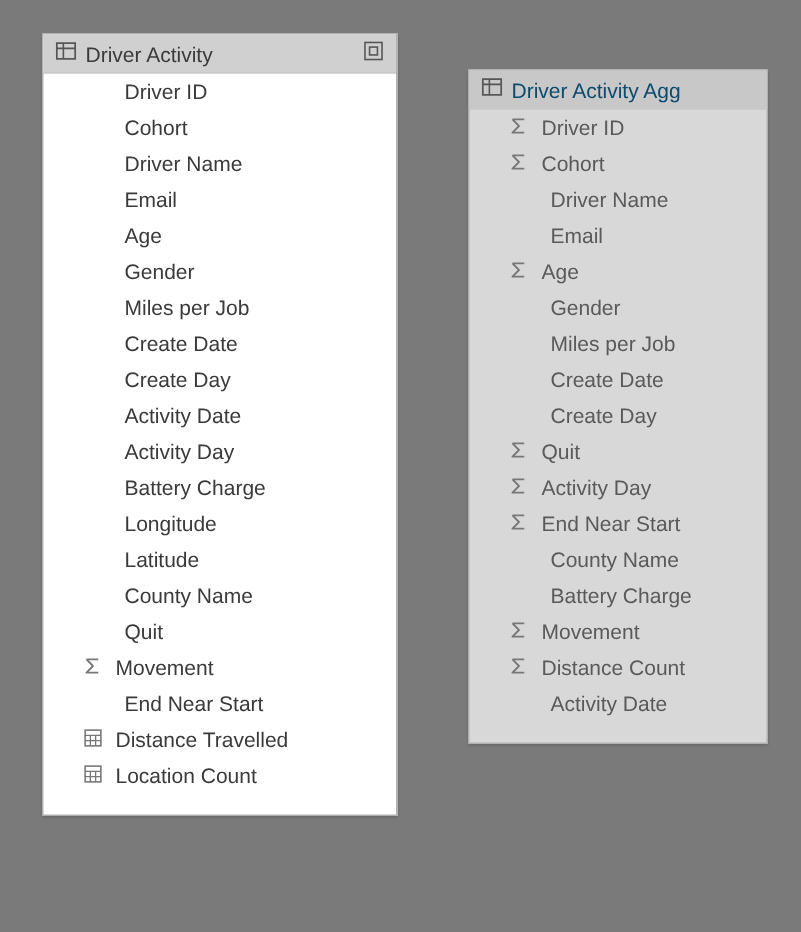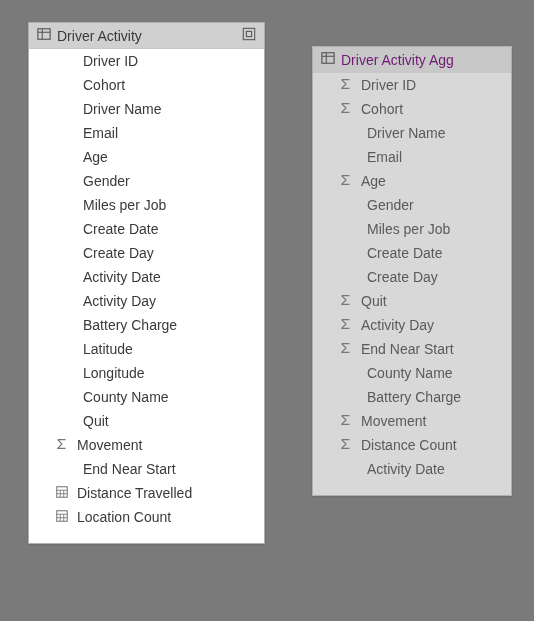--- a/index.html
+++ b/index.html
@@ -29,21 +29,21 @@
   .card-header {
     display:flex;
     align-items:center;
     gap:6px;
     padding: 4px 8px;
     font-weight:400;
     color:#3a3a3a;
     border-bottom:1px solid #c8c8c8;
   }
   .card-a .card-header { background:#d0d0d0; }
-  .card-b .card-header { background:#c8c8c8; color:#701a75; }
+  .card-b .card-header { background:#c8c8c8; color:#0c4a6e; }
   .header-spacer { flex:1; }
   .field-list { padding: 4px 0 10px 0; }
   .field-row {
     display:flex;
     height:24px;
     padding: 0 8px 0 8px;
     color:#3a3a3a;
   }
   .card-b .field-row { color:#5a5a5a; }
   .field-icon {
@@ -150,27 +150,27 @@
         <div class="field-row">
           <span class="field-gap"></span>
           <span class="field-icon"></span>
           <span style="width: 6px;"></span>
           <span class="field-label">Battery Charge</span>
         </div>
         <div class="field-row">
           <span class="field-gap"></span>
           <span class="field-icon"></span>
           <span style="width: 6px;"></span>
+          <span class="field-label">Longitude</span>
+        </div>
+        <div class="field-row">
+          <span class="field-gap"></span>
+          <span class="field-icon"></span>
+          <span style="width: 6px;"></span>
           <span class="field-label">Latitude</span>
-        </div>
-        <div class="field-row">
-          <span class="field-gap"></span>
-          <span class="field-icon"></span>
-          <span style="width: 6px;"></span>
-          <span class="field-label">Longitude</span>
         </div>
         <div class="field-row">
           <span class="field-gap"></span>
           <span class="field-icon"></span>
           <span style="width: 6px;"></span>
           <span class="field-label">County Name</span>
         </div>
         <div class="field-row">
           <span class="field-gap"></span>
           <span class="field-icon"></span>

